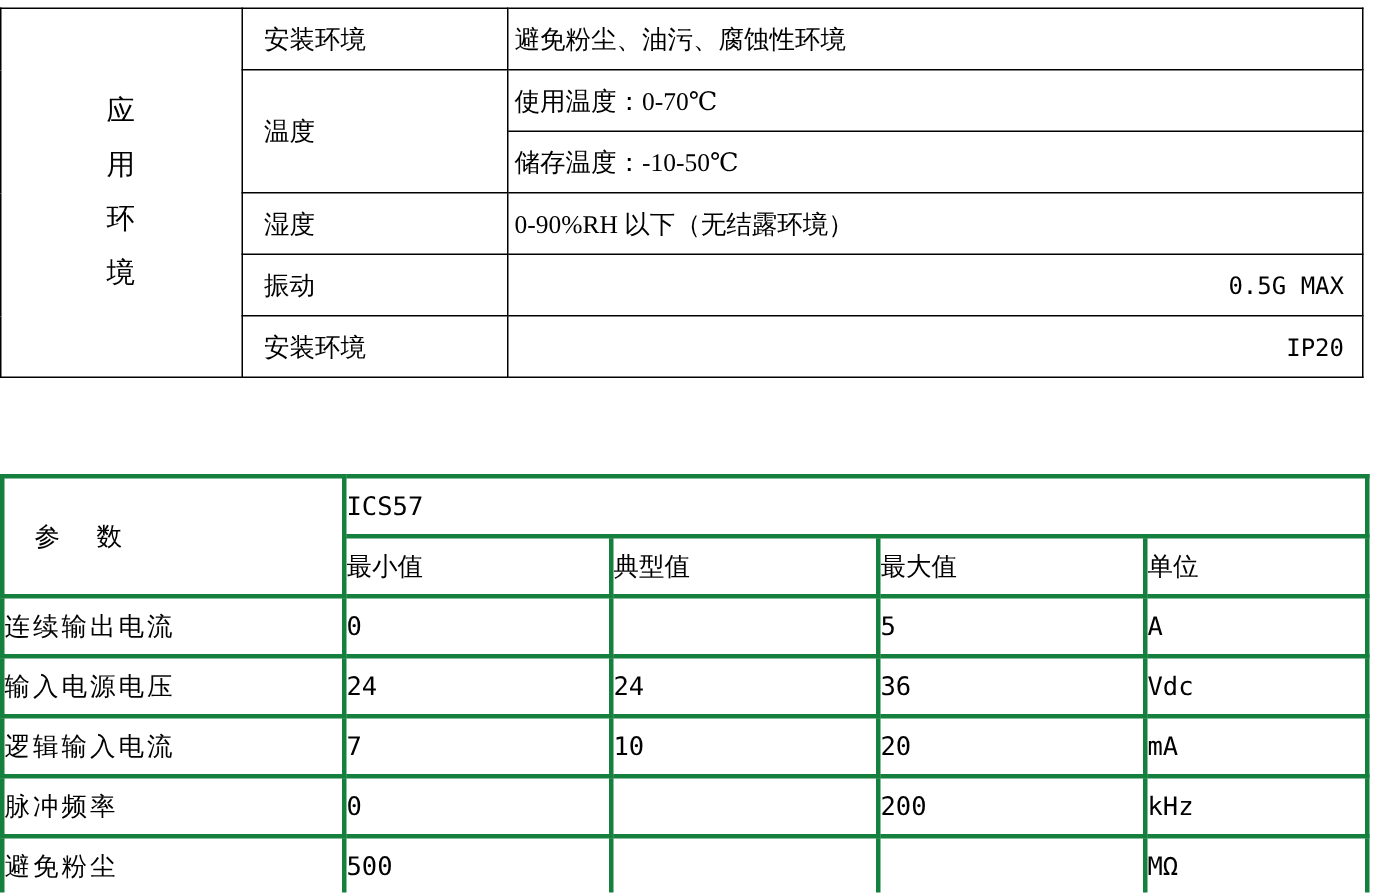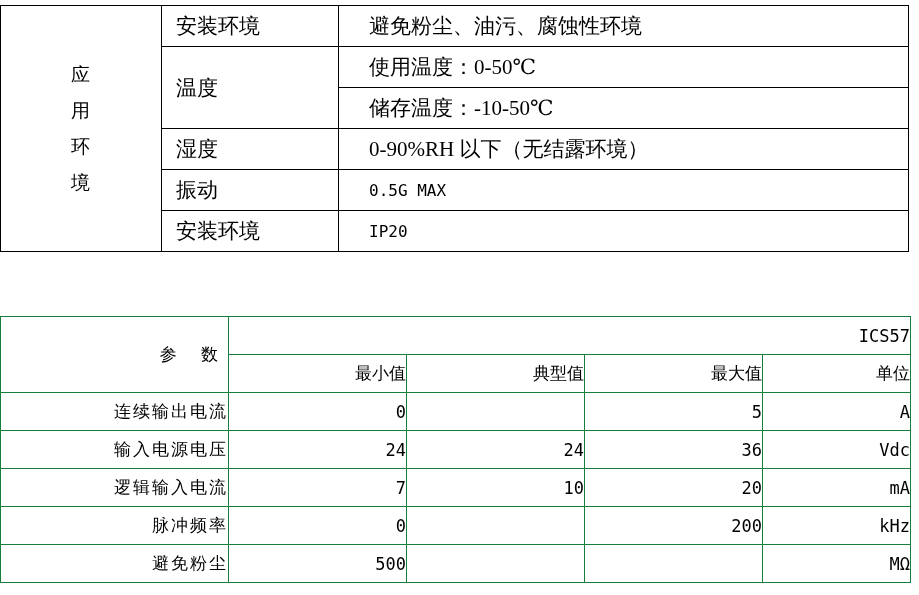--- a/index.html
+++ b/index.html
@@ -20,21 +20,21 @@
   #env-table {
     position: absolute;
     left: 0px;
     top: 5px;
     width: 909px;
     border-collapse: collapse;
     table-layout: fixed;
   }
   #env-table td {
     border: 1px solid #000000;
-    font-size: 21px;
+    font-size: 17px;
     height: 40px;
     padding: 0 12px;
     vertical-align: middle;
   }
   #env-table td.vhead {
     width: 160px;
     text-align: center;
     font-size: 19px;
     letter-spacing: 1px;
     line-height: 36px;
@@ -43,41 +43,42 @@
   #env-table td.vhead span {
     display: block;
   }
   #env-table td.key {
     width: 150px;
     text-align: left;
     padding-left: 14px;
   }
   #env-table td.val {
     text-align: left;
-    padding-left: 30px;
+    padding-left: 4px;
   }
   #env-table td.val.mono {
     font-family: "DejaVu Sans Mono", monospace;
     font-size: 16px;
+    text-align: right;
   }
 
   
   #param-table {
     position: absolute;
     left: 0px;
     top: 316px;
     width: 909px;
     border-collapse: collapse;
     table-layout: fixed;
   }
   #param-table td {
-    border: 1px solid #15803d;
+    border: 3px solid #15803d;
     font-size: 17px;
     height: 37px;
-    text-align: right;
+    text-align: left;
     vertical-align: middle;
     padding: 0;
   }
   #param-table td.rowhead {
     width: 228px;
     letter-spacing: 2px;
   }
   #param-table td.param-word {
     letter-spacing: 10px;
     padding-left: 20px;
@@ -110,21 +111,21 @@
         <span>应</span>
         <span>用</span>
         <span>环</span>
         <span>境</span>
       </td>
       <td class="key">安装环境</td>
       <td class="val">避免粉尘、油污、腐蚀性环境</td>
     </tr>
     <tr>
       <td class="key" rowspan="2">温度</td>
-      <td class="val">使用温度：0-50℃</td>
+      <td class="val">使用温度：0-70℃</td>
     </tr>
     <tr>
       <td class="val">储存温度：-10-50℃</td>
     </tr>
     <tr>
       <td class="key">湿度</td>
       <td class="val">0-90%RH 以下（无结露环境）</td>
     </tr>
     <tr>
       <td class="key">振动</td>

